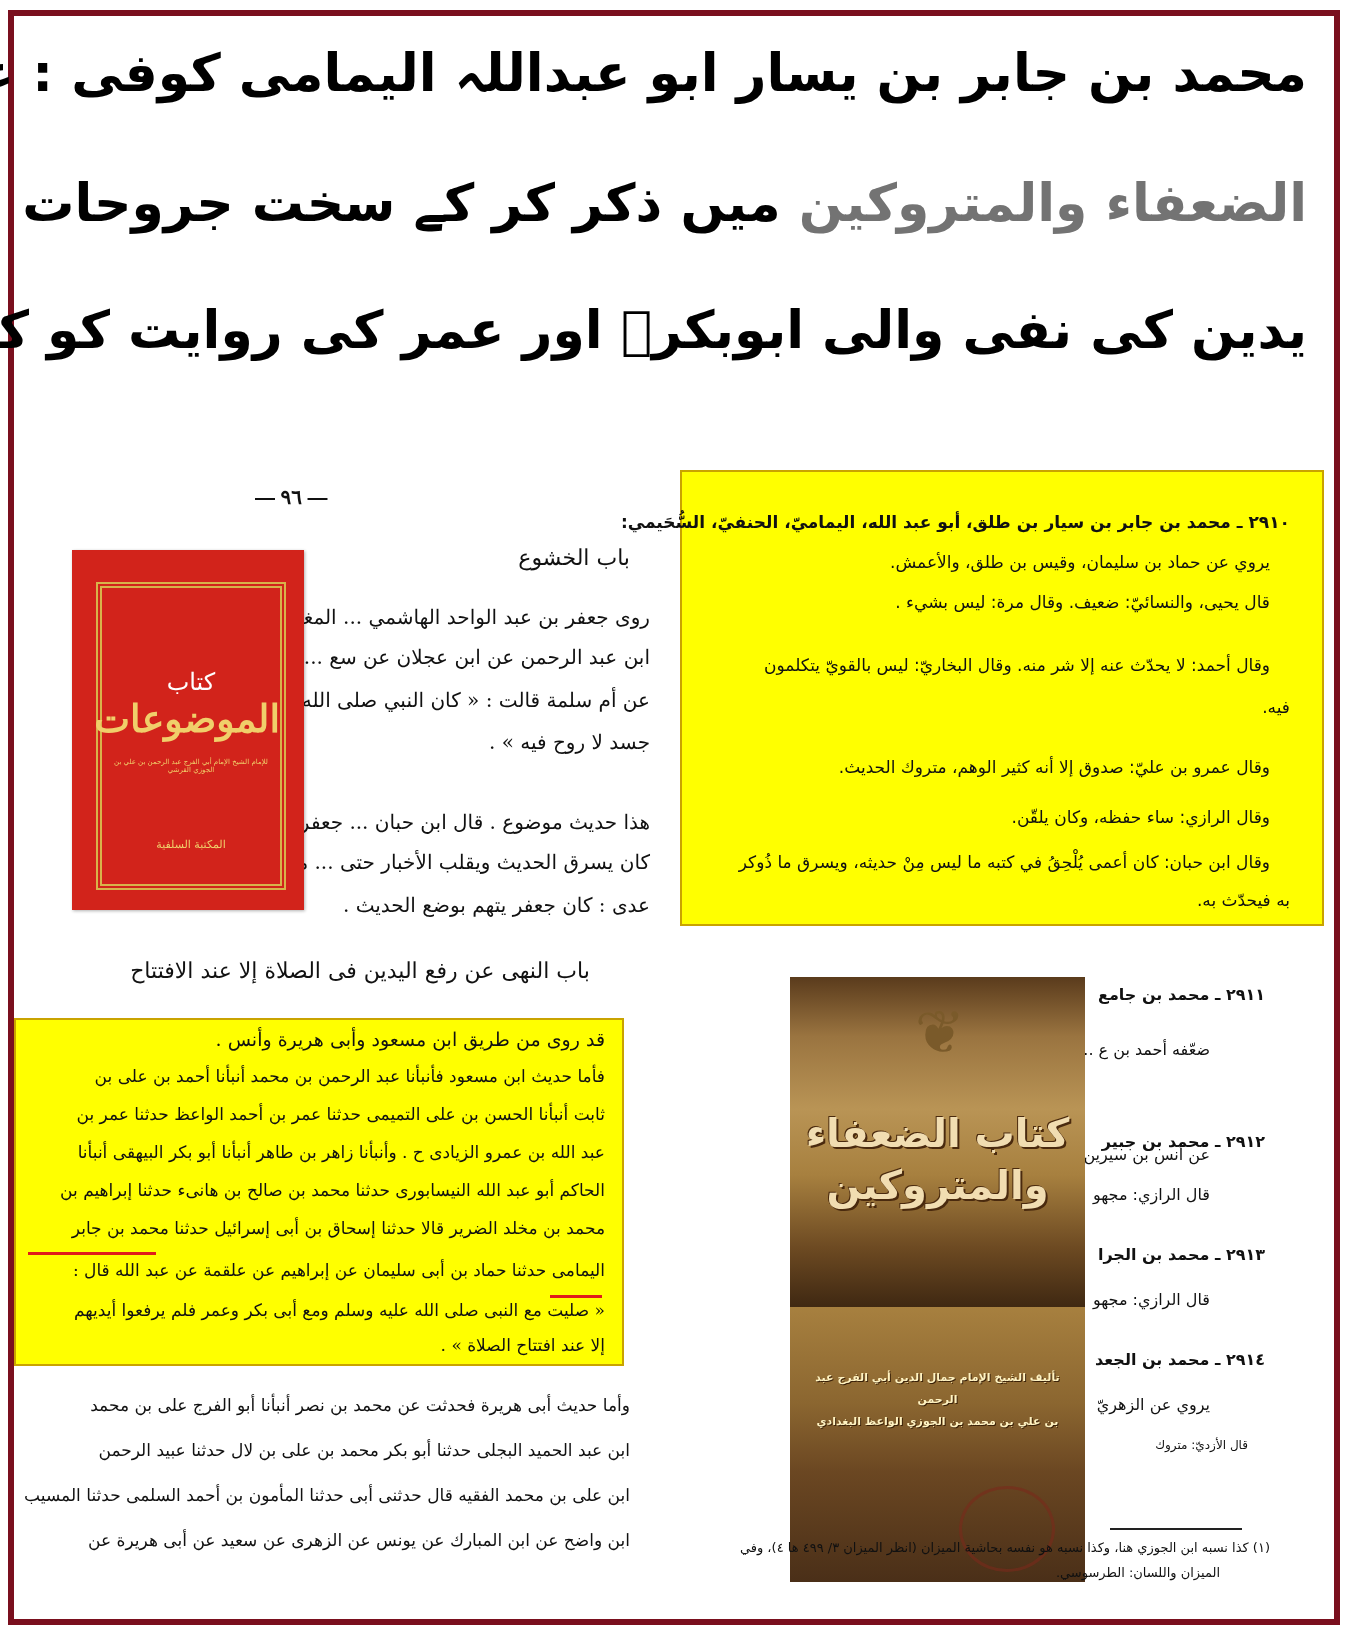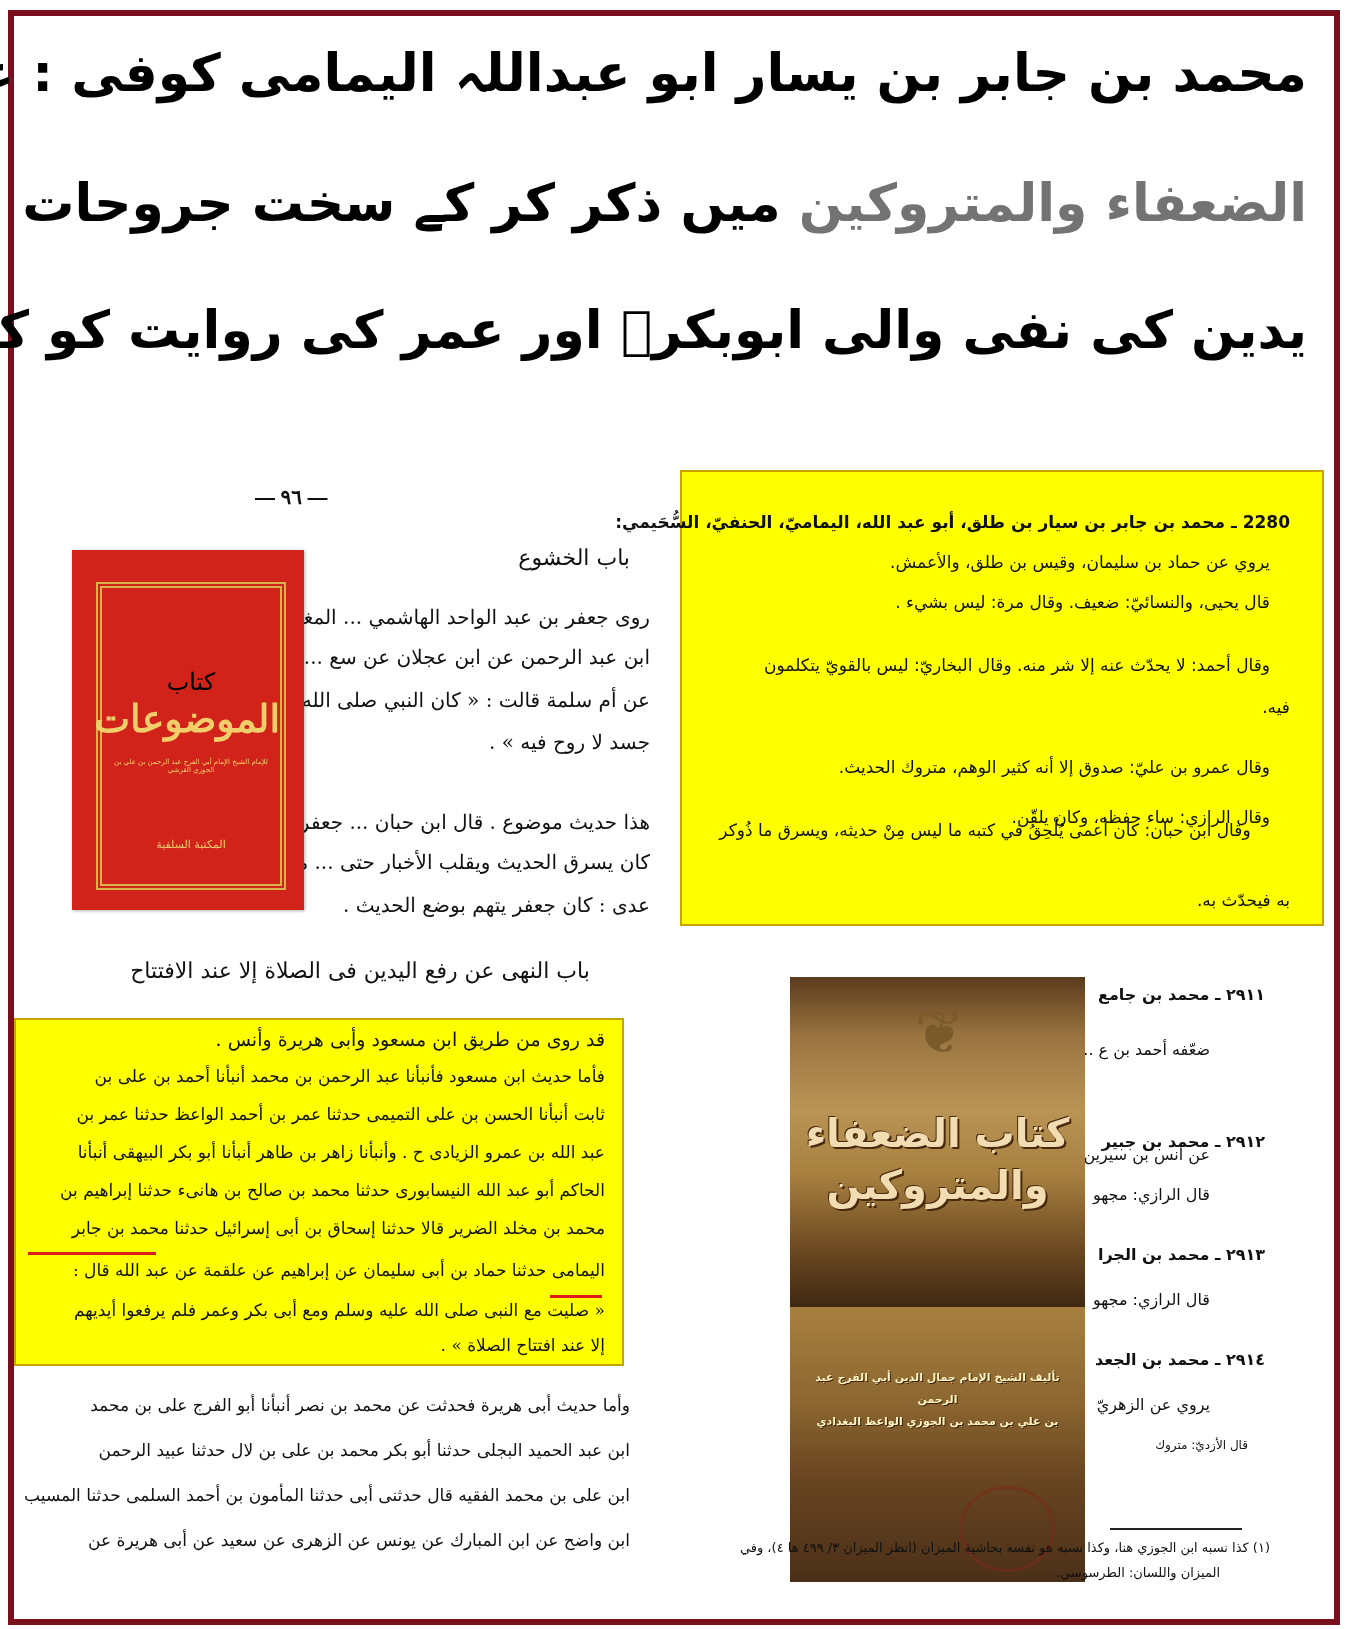--- a/index.html
+++ b/index.html
@@ -24,21 +24,21 @@
   .yellow-box-right { position:absolute; left:680px; top:470px; width:640px; height:452px;
                       background:#ffff00; border:2px solid #c9a300; }
   .y-line { position:absolute; direction:rtl; text-align:right; white-space:nowrap;
             font-size:19px; font-family:"DejaVu Sans", sans-serif; }
   .bold { font-weight:bold; }
   .underline { position:absolute; height:3px; background:#e01b1b; }
   .book1 { position:absolute; left:72px; top:550px; width:232px; height:360px;
            background:#d2231b; box-shadow:1px 1px 3px rgba(0,0,0,.3); }
   .book1 .inner { position:absolute; left:24px; top:32px; right:18px; bottom:20px;
                   border:6px double #d8b34a; }
-  .book1 .t1 { position:absolute; left:0; right:0; top:80px; text-align:center; color:#000000;
+  .book1 .t1 { position:absolute; left:0; right:0; top:80px; text-align:center; color:#ffffff;
                font-size:24px; direction:rtl; }
   .book1 .t2 { position:absolute; left:0; right:0; top:108px; text-align:center; color:#f0cf6a;
                font-size:38px; font-weight:bold; direction:rtl; }
   .book1 .t3 { position:absolute; left:6px; right:6px; top:170px; text-align:center; color:#f0cf6a;
                font-size:7px; direction:rtl; }
   .book1 .t4 { position:absolute; left:0; right:0; top:250px; text-align:center; color:#f0cf6a;
                font-size:11px; direction:rtl; }
   .book2 { position:absolute; left:790px; top:977px; width:295px; height:330px;
            background:linear-gradient(180deg,#5a3b1c 0%,#9a7440 18%,#b99455 40%,#a7803f 60%,#6d4a22 82%,#3f2812 100%); }
   .book2 .orn { position:absolute; left:90px; top:20px; width:120px; height:80px; color:#7a5a2a;
@@ -107,28 +107,28 @@
 <div class="underline" style="left:550px; top:1295px; width:52px;"></div>
 <div class="y-line" style="left:30px; top:1300px; width:575px; font-family:'DejaVu Serif',serif; font-size:17px;">« صليت مع النبى صلى الله عليه وسلم ومع أبى بكر وعمر فلم يرفعوا أيديهم</div>
 <div class="y-line" style="left:30px; top:1335px; width:575px; font-family:'DejaVu Serif',serif; font-size:17px;">إلا عند افتتاح الصلاة » .</div>
 
 <div class="lp-line" style="left:30px; top:1395px; width:600px; font-size:17px;">وأما حديث أبى هريرة فحدثت عن محمد بن نصر أنبأنا أبو الفرج على بن محمد</div>
 <div class="lp-line" style="left:30px; top:1440px; width:600px; font-size:17px;">ابن عبد الحميد البجلى حدثنا أبو بكر محمد بن على بن لال حدثنا عبيد الرحمن</div>
 <div class="lp-line" style="left:30px; top:1485px; width:600px; font-size:17px;">ابن على بن محمد الفقيه قال حدثنى أبى حدثنا المأمون بن أحمد السلمى حدثنا المسيب</div>
 <div class="lp-line" style="left:30px; top:1530px; width:600px; font-size:17px;">ابن واضح عن ابن المبارك عن يونس عن الزهرى عن سعيد عن أبى هريرة عن</div>
 
 <div class="yellow-box-right"></div>
-<div class="y-line bold" style="left:700px; top:512px; width:590px; font-size:17px;">2280 ـ محمد بن جابر بن سيار بن طلق، أبو عبد الله، اليماميّ، الحنفيّ، السُّحَيمي:</div>
+<div class="y-line bold" style="left:700px; top:512px; width:590px; font-size:17px;">٢٩١٠ ـ محمد بن جابر بن سيار بن طلق، أبو عبد الله، اليماميّ، الحنفيّ، السُّحَيمي:</div>
 <div class="y-line" style="left:700px; top:552px; width:570px; font-size:17px;">يروي عن حماد بن سليمان، وقيس بن طلق، والأعمش.</div>
 <div class="y-line" style="left:700px; top:592px; width:570px; font-size:17px;">قال يحيى، والنسائيّ: ضعيف. وقال مرة: ليس بشيء .</div>
 <div class="y-line" style="left:700px; top:655px; width:570px; font-size:17px;">وقال أحمد: لا يحدّث عنه إلا شر منه. وقال البخاريّ: ليس بالقويّ يتكلمون</div>
 <div class="y-line" style="left:700px; top:697px; width:590px; font-size:17px;">فيه.</div>
 <div class="y-line" style="left:700px; top:757px; width:570px; font-size:17px;">وقال عمرو بن عليّ: صدوق إلا أنه كثير الوهم، متروك الحديث.</div>
 <div class="y-line" style="left:700px; top:807px; width:570px; font-size:17px;">وقال الرازي: ساء حفظه، وكان يلقّن.</div>
-<div class="y-line" style="left:700px; top:820px; width:570px; font-size:17px;text-align:center;">وقال ابن حبان: كان أعمى يُلْحِقُ في كتبه ما ليس مِنْ حديثه، ويسرق ما ذُوكر</div>
+<div class="y-line" style="left:700px; top:852px; width:570px; font-size:17px;">وقال ابن حبان: كان أعمى يُلْحِقُ في كتبه ما ليس مِنْ حديثه، ويسرق ما ذُوكر</div>
 <div class="y-line" style="left:700px; top:890px; width:590px; font-size:17px;">به فيحدّث به.</div>
 
 <div class="rp-line bold" style="left:1085px; top:985px; width:180px; font-size:16px;">٢٩١١ ـ محمد بن جامع</div>
 <div class="rp-line" style="left:690px; top:1040px; width:520px; font-size:16px;">ضعّفه أحمد بن ع ... ع عليها.</div>
 <div class="rp-line bold" style="left:1085px; top:1132px; width:180px; font-size:16px;">٢٩١٢ ـ محمد بن جبير</div>
 <div class="rp-line" style="left:1085px; top:1145px; width:125px; font-size:16px;">عن أنس بن سيرين</div>
 <div class="rp-line" style="left:1085px; top:1185px; width:125px; font-size:16px;">قال الرازي: مجهو</div>
 <div class="rp-line bold" style="left:1085px; top:1245px; width:180px; font-size:16px;">٢٩١٣ ـ محمد بن الجرا</div>
 <div class="rp-line" style="left:1085px; top:1290px; width:125px; font-size:16px;">قال الرازي: مجهو</div>
 <div class="rp-line bold" style="left:1085px; top:1350px; width:180px; font-size:16px;">٢٩١٤ ـ محمد بن الجعد</div>

